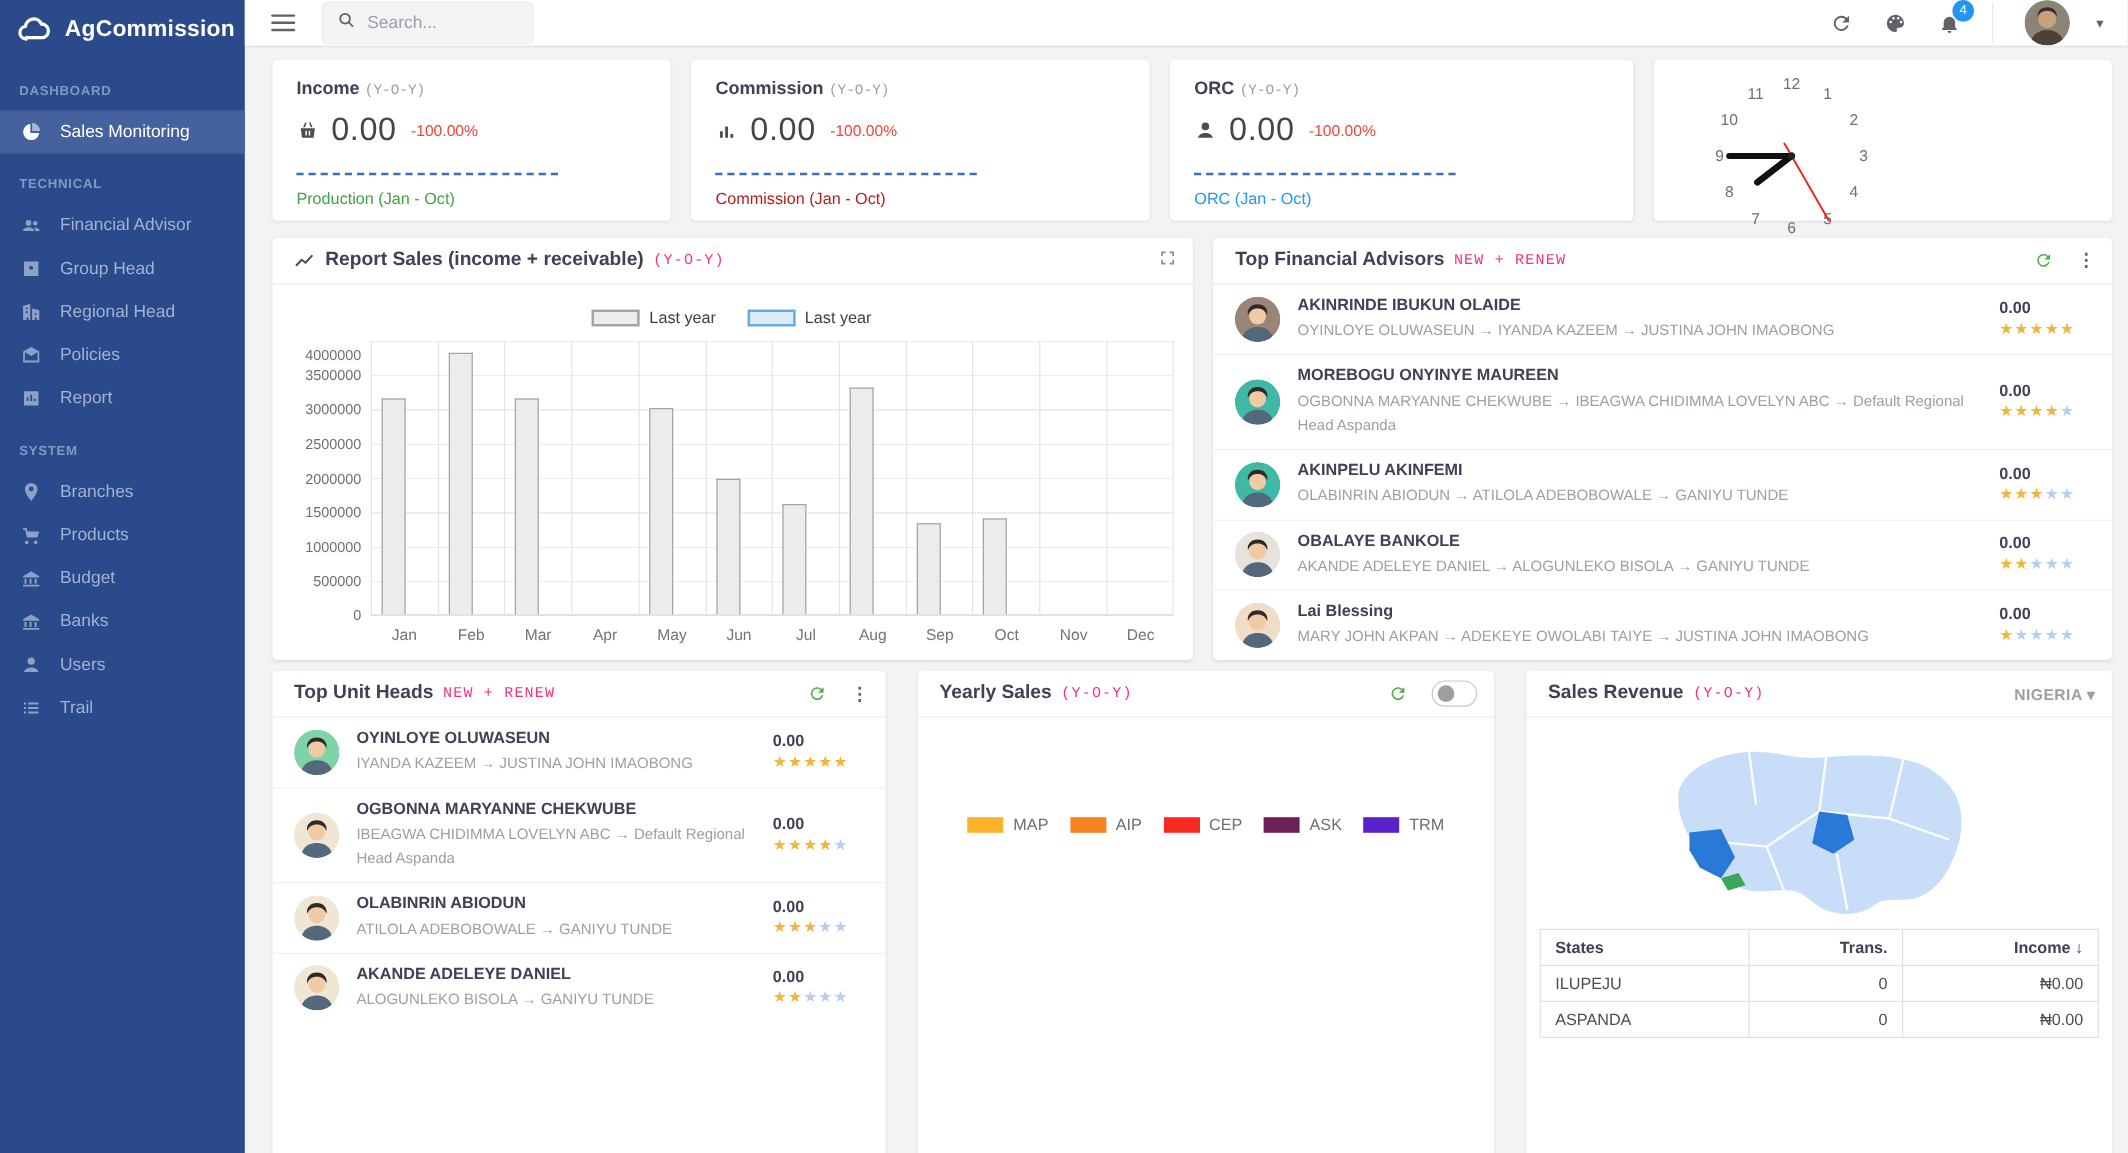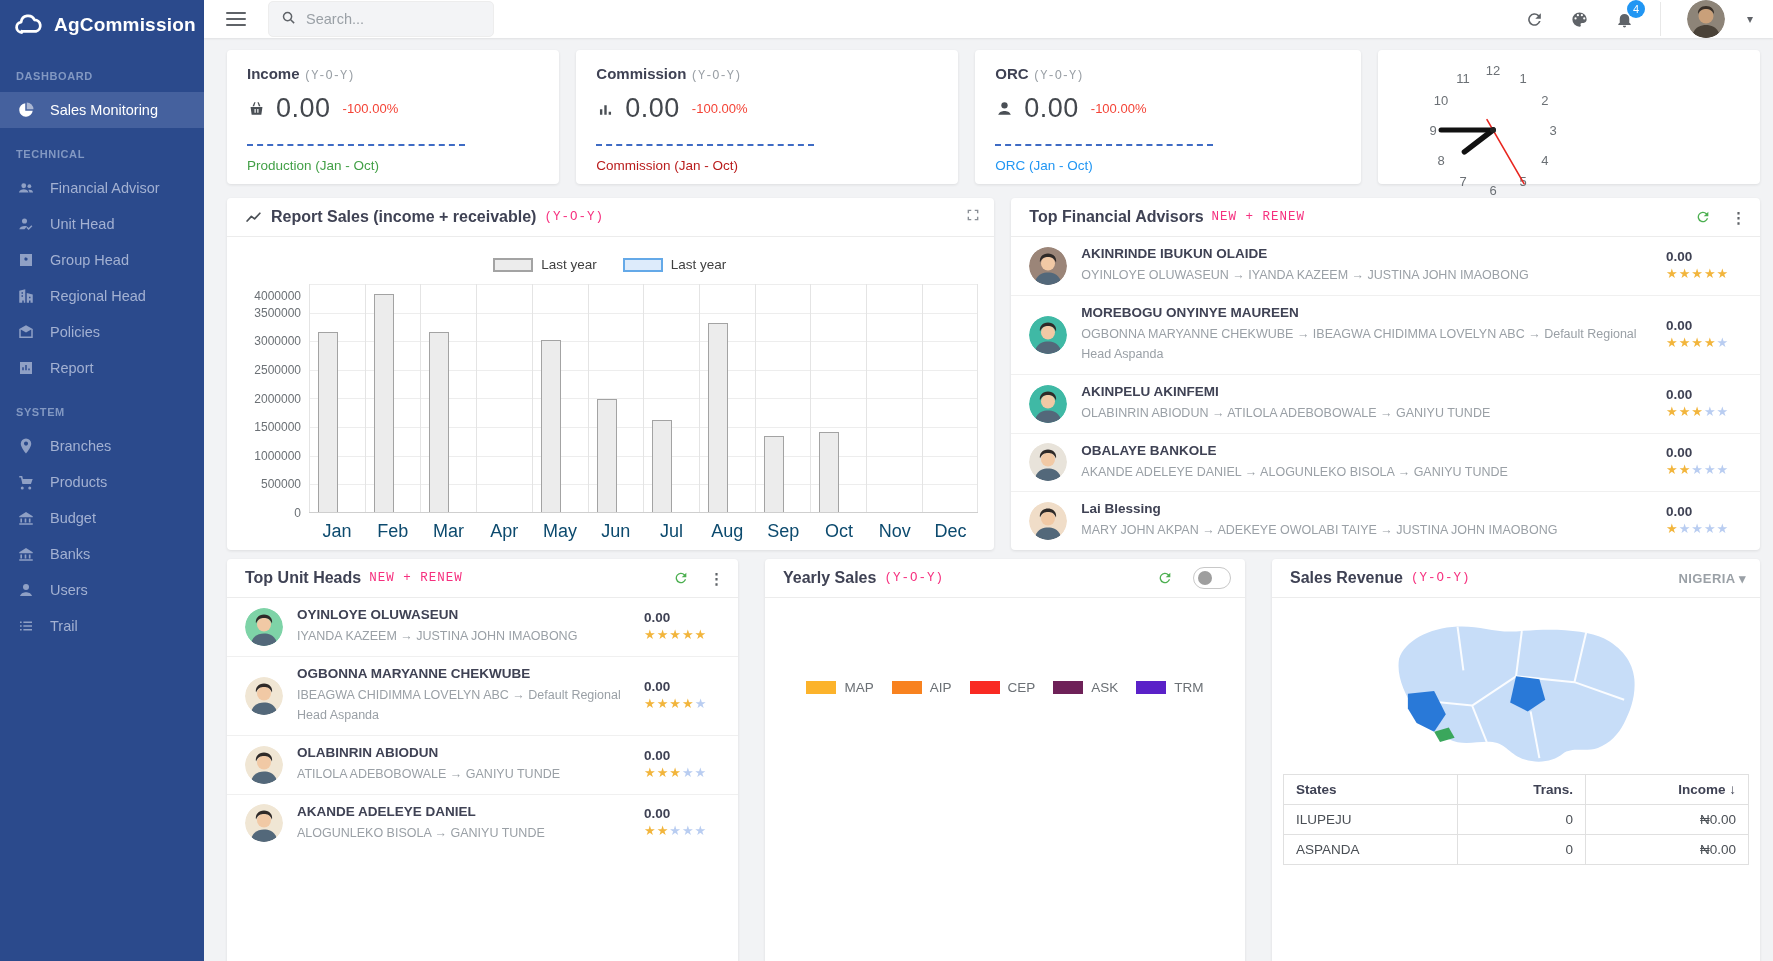--- a/index.html
+++ b/index.html
@@ -19,21 +19,21 @@
   .nav-icon { color:#8fa0c5; width:18px; height:18px; flex-shrink:0; }
   .nav-icon svg { width:18px; height:18px; display:block; }
 
   
   .main { flex:1; display:flex; flex-direction:column; min-width:0; }
   .topbar { height:50px; background:#fff; display:flex; align-items:center; padding:0 20px 0 22px;
             box-shadow:0 1px 2px rgba(0,0,0,.08); position:relative; z-index:5; }
   .hamburger { width:20px; cursor:pointer; margin-right:22px; }
   .hamburger div { height:2px; background:#5f6368; margin:4px 0; border-radius:1px; }
   .searchbox { display:flex; align-items:center; gap:10px; background:#f3f4f6; border:1px solid #ededed;
-               border-radius:5px; height:36px; width:226px; padding:0 12px; }
+               border-radius:5px; height:36px; width:177px; padding:0 12px; }
   .searchbox svg { width:15px; height:15px; }
   .searchbox input { border:none; outline:none; background:transparent; font-size:14.5px; color:#5f6368; width:150px; }
   .searchbox input::placeholder { color:#9aa0a6; }
   .topbar-right { margin-left:auto; display:flex; align-items:center; gap:26px; }
   .tb-icon { color:#5f6368; cursor:pointer; position:relative; display:flex; }
   .tb-icon svg { width:19px; height:19px; }
   .badge { position:absolute; top:-10px; right:-11px; background:#2196f3; color:#fff; font-size:11px;
            min-width:18px; height:18px; border-radius:9px; display:flex; align-items:center; justify-content:center; padding:0 4px; }
   .tb-divider { width:1px; height:34px; background:#e8e8e8; }
   .avatar-wrap { display:flex; align-items:center; gap:8px; cursor:pointer; }
@@ -75,21 +75,21 @@
   .legend-swatch { width:40px; height:14px; }
   .chart-body { display:flex; }
   .y-axis { width:68px; position:relative; height:229px; flex-shrink:0; }
   .ytick { position:absolute; right:8px; transform:translateY(-50%); font-size:12px; color:#6b7075; }
   .plot { flex:1; height:229px; position:relative; display:flex; border-bottom:1px solid #cfcfcf;
           background:repeating-linear-gradient(to bottom,#ededed 0 1px,transparent 1px 28.6px); }
   .chart-col { flex:1; border-left:1px solid #e4e4e4; position:relative; }
   .plot .chart-col:last-child { border-right:1px solid #e4e4e4; }
   .bar { position:absolute; bottom:0; left:8px; width:20px; background:#ececec; border:1px solid #a3a3a3; border-bottom:none; }
   .x-axis { display:flex; margin-left:68px; margin-top:8px; }
-  .x-axis div { flex:1; text-align:center; font-size:18px; color:#0c4a6e; }
+  .x-axis div { flex:1; text-align:center; font-size:13px; color:#737373; }
 
   
   .person-row { display:flex; align-items:center; padding:9px 16px 9px 18px; border-bottom:1px solid #f0f0f0; cursor:pointer; }
   .person-row:last-child { border-bottom:none; }
   .p-avatar { width:38px; height:38px; border-radius:50%; overflow:hidden; flex-shrink:0; margin-right:14px; }
   .p-avatar svg { width:38px; height:38px; display:block; }
   .p-info { flex:1; min-width:0; padding-right:12px; }
   .p-name { font-size:13.5px; font-weight:bold; color:#3f4254; margin-bottom:4px; }
   .p-chain { font-size:12.5px; color:#9aa0a6; line-height:1.65; }
   .p-right { width:78px; flex-shrink:0; }
@@ -143,29 +143,20 @@
         <div class="nav-section-label">TECHNICAL</div>
         <div class="nav-item">
           <span class="nav-icon">
             <svg viewBox="0 0 24 24" fill="currentColor">
               <circle cx="9" cy="9" r="3.2"></circle>
               <circle cx="16.5" cy="9.5" r="2.5"></circle>
               <path d="M2.5 18c.8-3.2 3.8-4.2 6.5-4.2s5.7 1 6.5 4.2H2.5zm14-.1h5c-.5-2.6-2.4-3.6-4.5-3.6-.7 0-1.4.1-2 .3 1 .8 1.3 2 1.5 3.3z"></path>
             </svg>
           </span>
           <span class="nav-label">Financial Advisor</span>
-        </div>
-        <div class="nav-item">
-          <span class="nav-icon">
-            <svg viewBox="0 0 24 24" fill="currentColor">
-              <circle cx="10" cy="8" r="3.4"></circle>
-              <path d="M3 19c.9-3.4 4-4.5 7-4.5 1.2 0 2.4.2 3.5.6L10 19H3zm12.5 1-3-3 1.4-1.4 1.6 1.6 3.6-3.6L20.5 15l-5 5z"></path>
-            </svg>
-          </span>
-          <span class="nav-label">Unit Head</span>
         </div>
         <div class="nav-item">
           <span class="nav-icon">
             <svg viewBox="0 0 24 24" fill="currentColor">
               <path d="M4 4h16v16H4V4zm8 4.5A2.25 2.25 0 1 0 12 13a2.25 2.25 0 0 0 0-4.5zM7 17.5c.6-2.2 3-2.8 5-2.8s4.4.6 5 2.8H7z"></path>
             </svg>
           </span>
           <span class="nav-label">Group Head</span>
         </div>
         <div class="nav-item">

